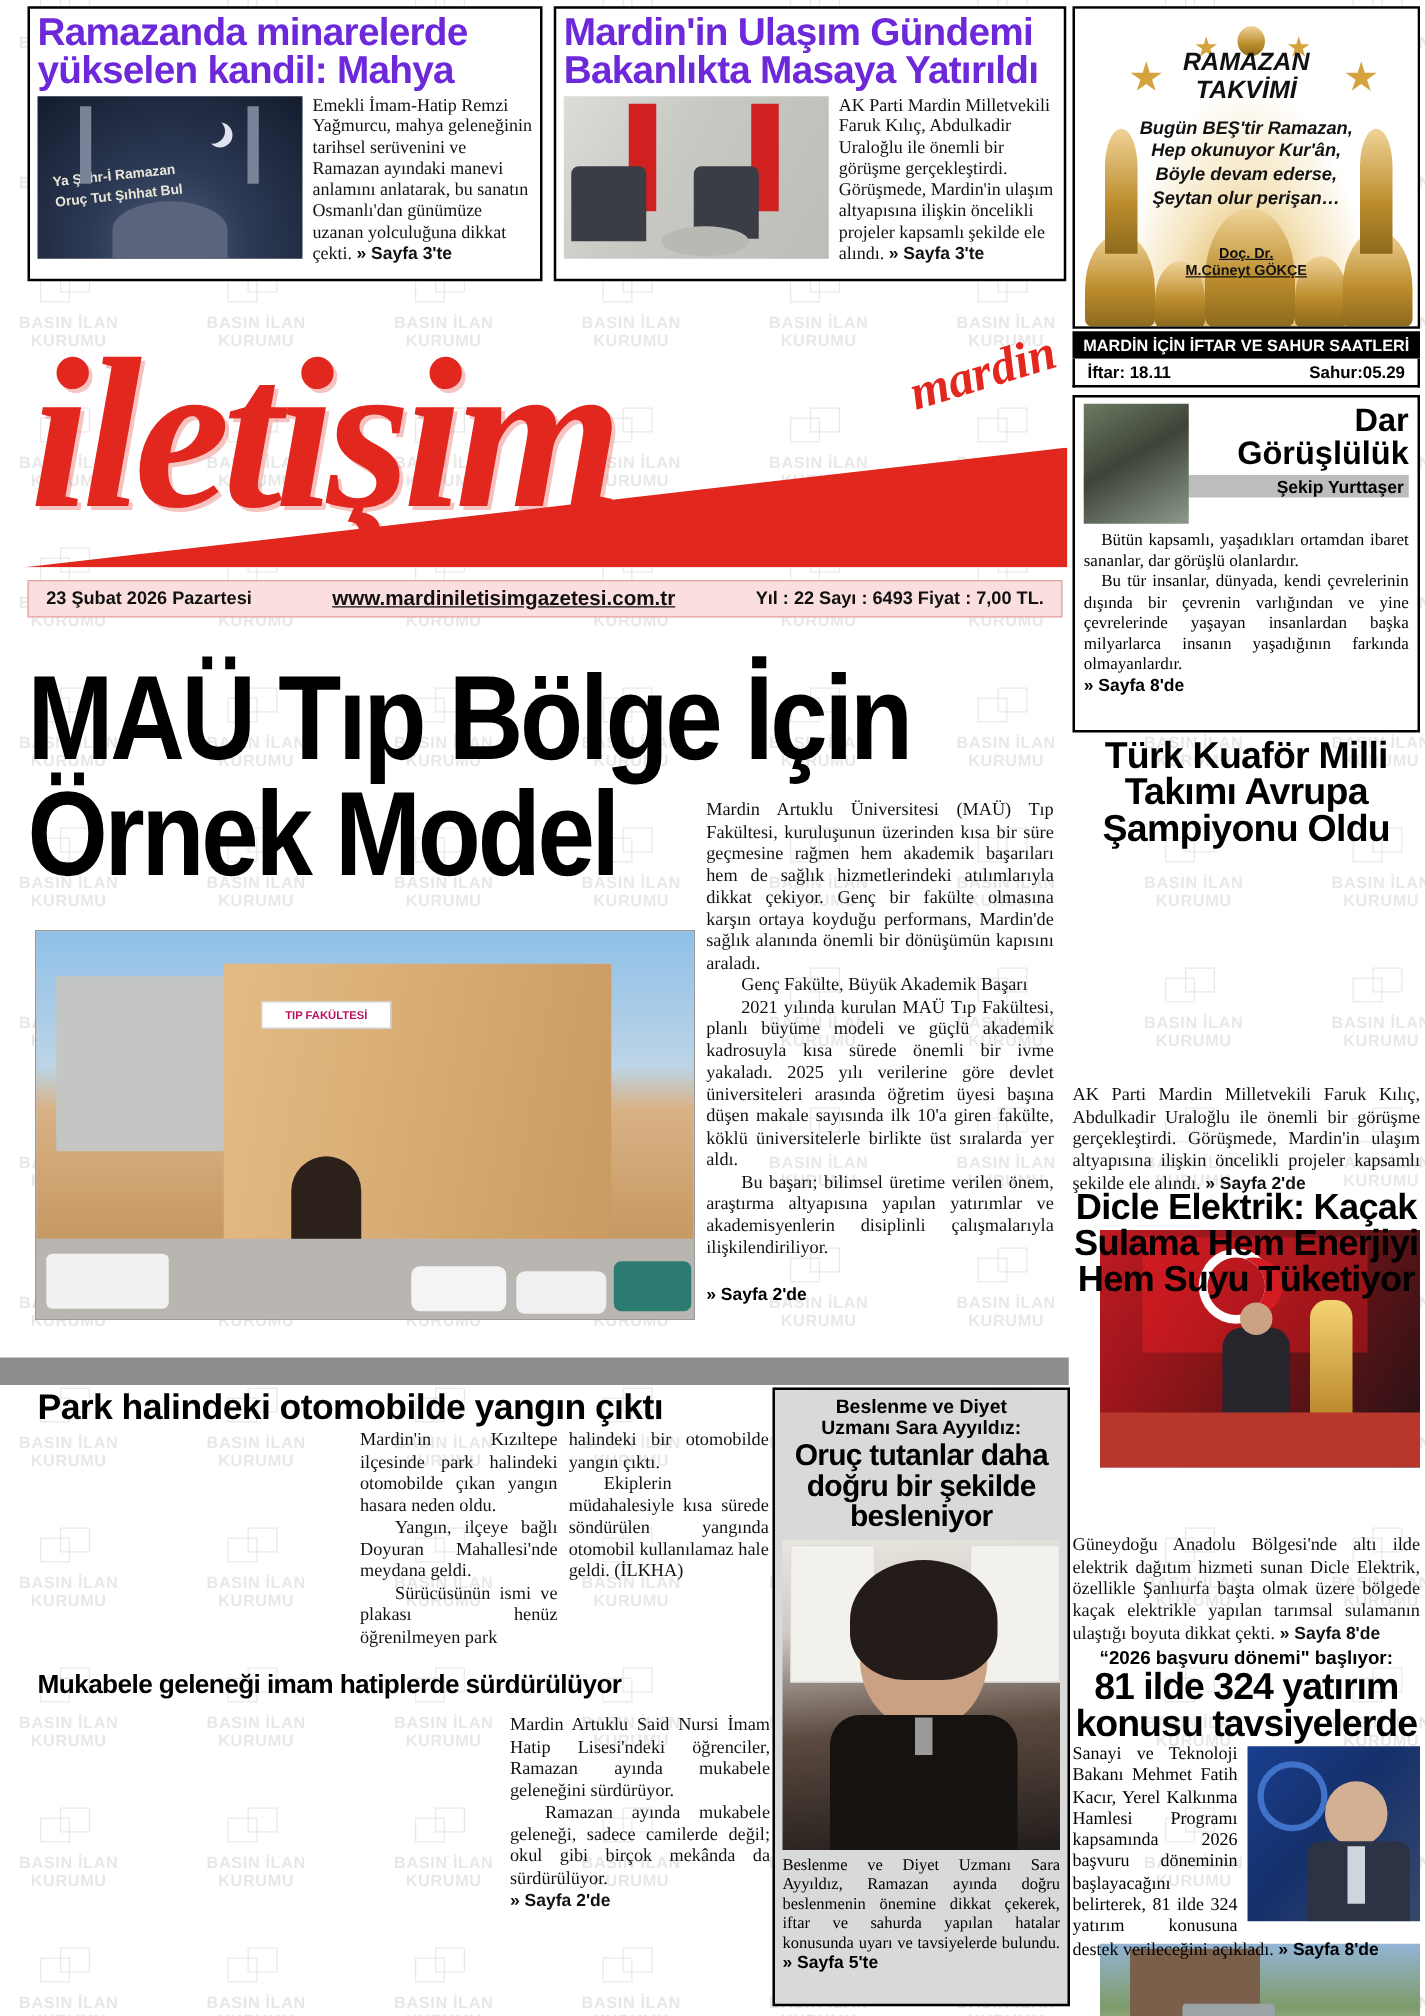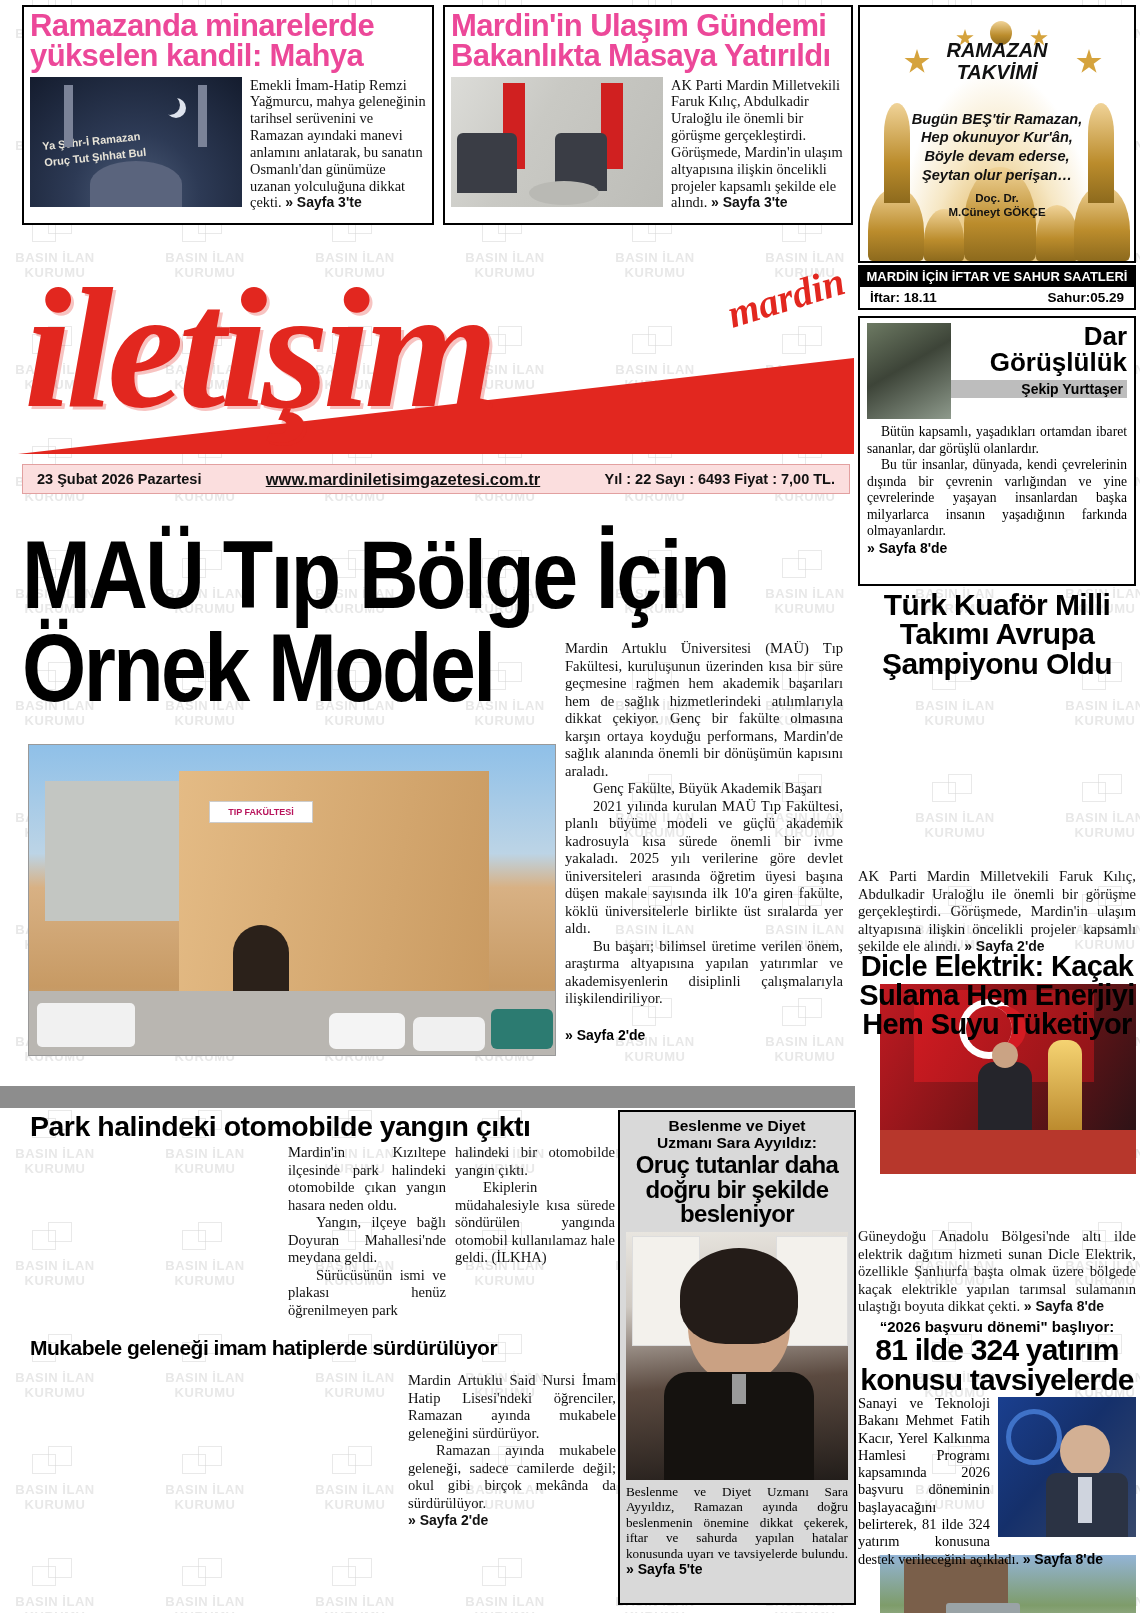--- a/index.html
+++ b/index.html
@@ -26,21 +26,21 @@
   }
   .wm .cube i{position:absolute;border:1.6px solid rgba(175,175,175,.55);display:block;}
   .wm .cube i:nth-child(1){left:0;top:8px;width:22px;height:18px;}
   .wm .cube i:nth-child(2){left:16px;top:0;width:22px;height:18px;}
 
   
   .page{position:absolute;inset:0;z-index:10;}
 
   
   .box{position:absolute;box-sizing:border-box;}
-  .hl{font-family:"Liberation Sans",sans-serif;font-weight:bold;color:#ec4899;line-height:.96;}
+  .hl{font-family:"Liberation Sans",sans-serif;font-weight:bold;color:#6d28d9;line-height:.96;}
   .body-txt{font-family:"Liberation Serif",serif;font-size:14.6px;line-height:1.2;color:#111;text-align:justify;}
   .body-txt p{margin:0;text-indent:28px;}
   .body-txt p.first{text-indent:0;}
   .ref{font-family:"Liberation Sans",sans-serif;font-weight:bold;font-size:14px;white-space:nowrap;}
   .photo{background:#8a8a8a;position:relative;overflow:hidden;}
 
   
   #top1{left:22px;top:5px;width:412px;height:220px;border:2px solid #000;background:#fff;padding:4px 6px;}
   #top1 .t{font-size:31px;letter-spacing:-.6px;}
   #top2{left:443px;top:5px;width:410px;height:220px;border:2px solid #000;background:#fff;padding:4px 6px;}
@@ -53,22 +53,22 @@
   .takvim-art{position:absolute;inset:0;background:
      radial-gradient(ellipse at 50% 118%, #c9962f 0%, #e6c278 22%, #f6e7c4 38%, #ffffff 56%),
      linear-gradient(#fff,#fff);
   }
   .dome{position:absolute;border-radius:50% 50% 8% 8%/60% 60% 8% 8%;
         background:linear-gradient(180deg,#f0d398,#bb8c2c 60%,#8d6a1d);}
   .star{position:absolute;width:26px;height:26px;background:#d5a33d;
         clip-path:polygon(50% 0%,61% 35%,98% 35%,68% 57%,79% 91%,50% 70%,21% 91%,32% 57%,2% 35%,39% 35%);}
   #takvim .inner{position:relative;z-index:3;text-align:center;padding-top:32px;}
   #takvim .ttl{font-family:"Liberation Sans",sans-serif;font-weight:bold;font-style:italic;font-size:20px;line-height:1.12;color:#111;}
-  #takvim .poem{font-family:"Liberation Sans",sans-serif;font-weight:bold;font-style:italic;font-size:14.6px;line-height:1.28;color:#111;margin-top:26px;}
-  #takvim .auth{font-family:"Liberation Sans",sans-serif;font-weight:bold;font-size:11.5px;line-height:1.2;color:#111;margin-top:8px;}
+  #takvim .poem{font-family:"Liberation Sans",sans-serif;font-weight:bold;font-style:italic;font-size:14.6px;line-height:1.28;color:#111;margin-top:10px;}
+  #takvim .auth{font-family:"Liberation Sans",sans-serif;font-weight:bold;font-size:11.5px;line-height:1.2;color:#111;margin-top:29px;text-decoration:underline;}
   #iftarbar{left:858px;top:265px;width:278px;height:22px;background:#000;color:#fff;
      font-family:"Liberation Sans",sans-serif;font-weight:bold;font-size:13px;
      display:flex;align-items:center;justify-content:center;}
   #iftarrow{left:858px;top:287px;width:278px;height:23px;border:2px solid #000;border-top:none;background:#fff;
      font-family:"Liberation Sans",sans-serif;font-weight:bold;font-size:13.5px;
      display:flex;align-items:center;justify-content:space-between;padding:0 10px;}
 
   
   #dar{left:858px;top:316px;width:278px;height:270px;border:2px solid #000;background:#fff;padding:5px 7px;}
   #dar .ph{width:84px;height:96px;float:left;margin:0 8px 2px 0;

